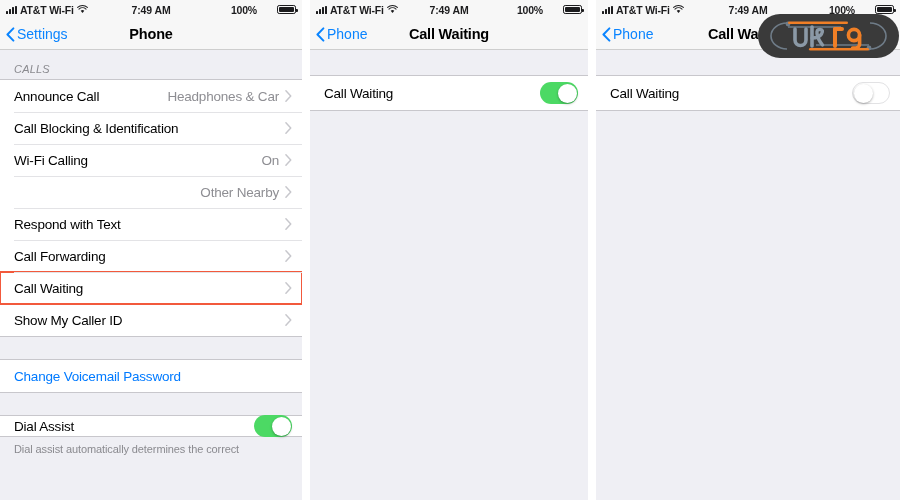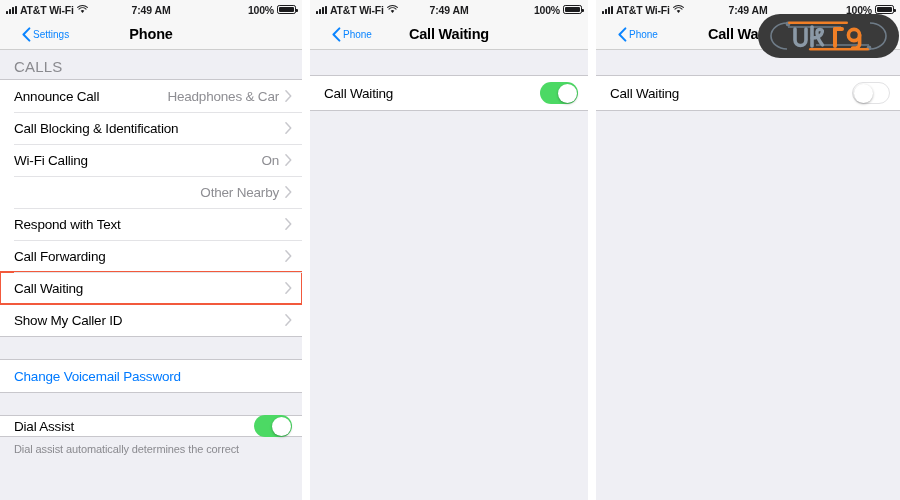--- a/index.html
+++ b/index.html
@@ -57,21 +57,21 @@
     left: 0; right: 0;
     text-align: center;
     font-size: 10.5px;
     font-weight: bold;
     letter-spacing: -0.1px;
   }
   .sb-right {
     margin-left: auto;
     display: flex;
     align-items: center;
-    gap: 3px;
+    gap: 20px;
     white-space: nowrap;
     flex: 0 0 auto;
     z-index: 2;
   }
   .bars {
     display: inline-flex;
     align-items: flex-end;
     gap: 1px;
     height: 8px;
   }
@@ -117,22 +117,22 @@
     border-bottom: 1px solid #cecece;
     position: relative;
     display: flex;
     align-items: center;
     box-sizing: border-box;
   }
   .nav-back {
     display: flex;
     align-items: center;
     color: #0a84ff;
-    font-size: 10px;
-    padding-left: 22px;
+    font-size: 14px;
+    padding-left: 6px;
     cursor: pointer;
     z-index: 2;
     white-space: nowrap;
   }
   .chev-back {
     width: 9px; height: 15px;
     margin-right: 2px;
     display: block;
   }
   .nav-title {
@@ -145,24 +145,25 @@
     letter-spacing: -0.2px;
   }
 
   
   .content { background: #efeff4; height: 450px; overflow: hidden; }
   .group-head {
     height: 25px;
     display: flex;
     align-items: flex-end;
     padding: 0 0 4px 14px;
-    font-size: 15px;
+    font-size: 11px;
     color: #8a8a8f;
     letter-spacing: 0.2px;
     background: #efeff4;
+    font-style: italic;
   }
   .spacer { background: #efeff4; }
   .cell-group {
     background: #ffffff;
     border-top: 1px solid #c8c7cc;
     border-bottom: 1px solid #c8c7cc;
   }
   .cell {
     height: 32px;
     display: flex;

